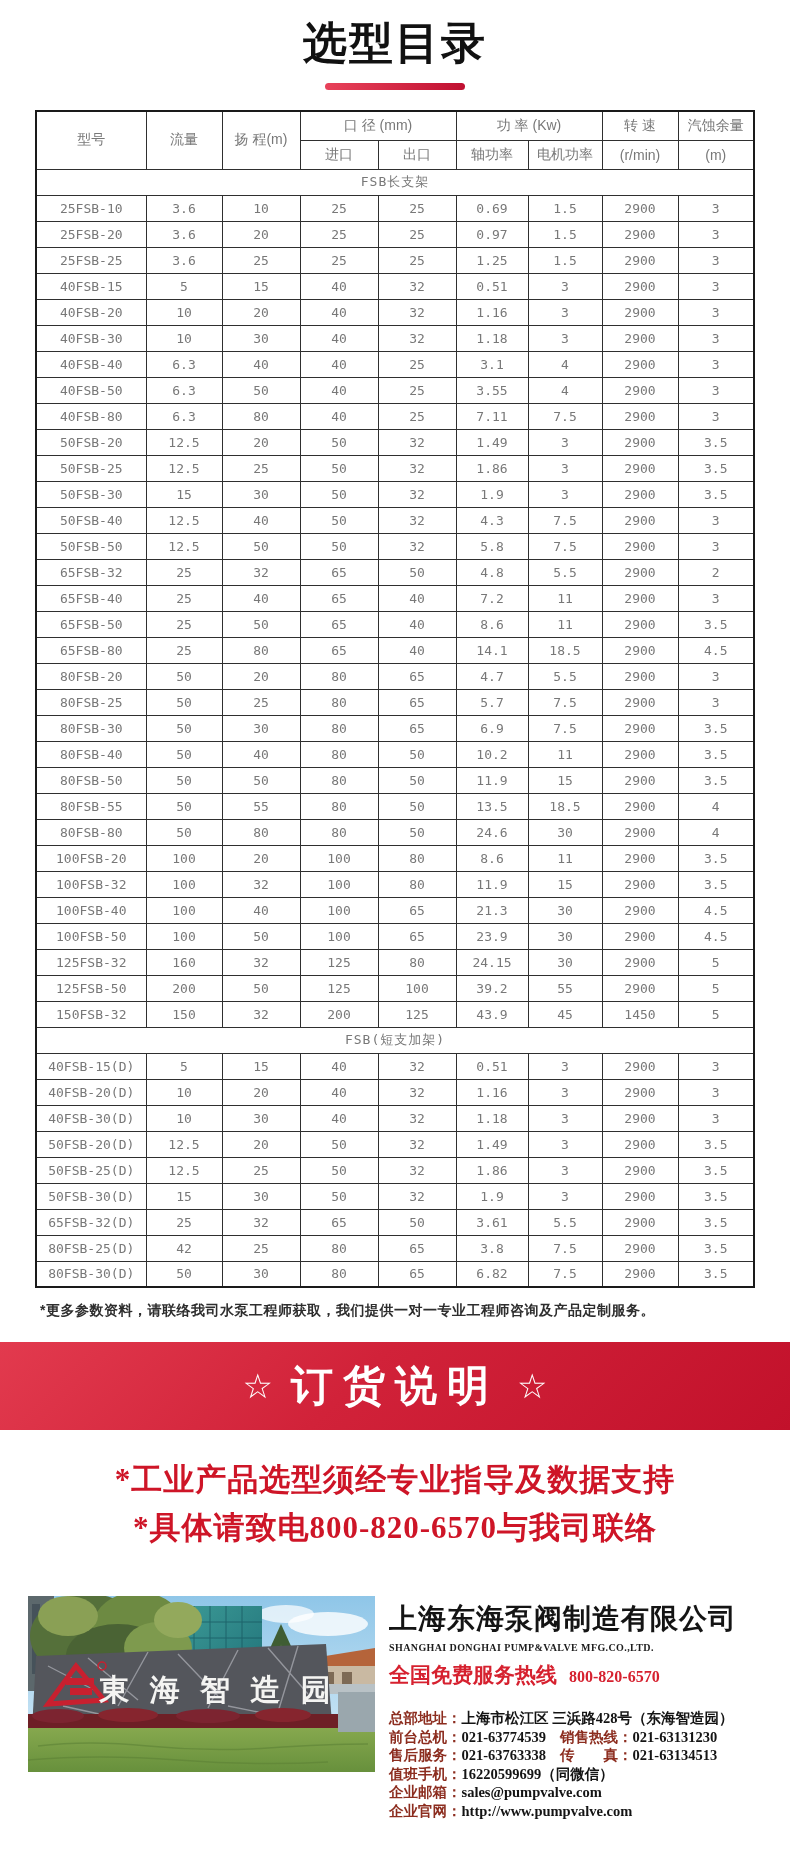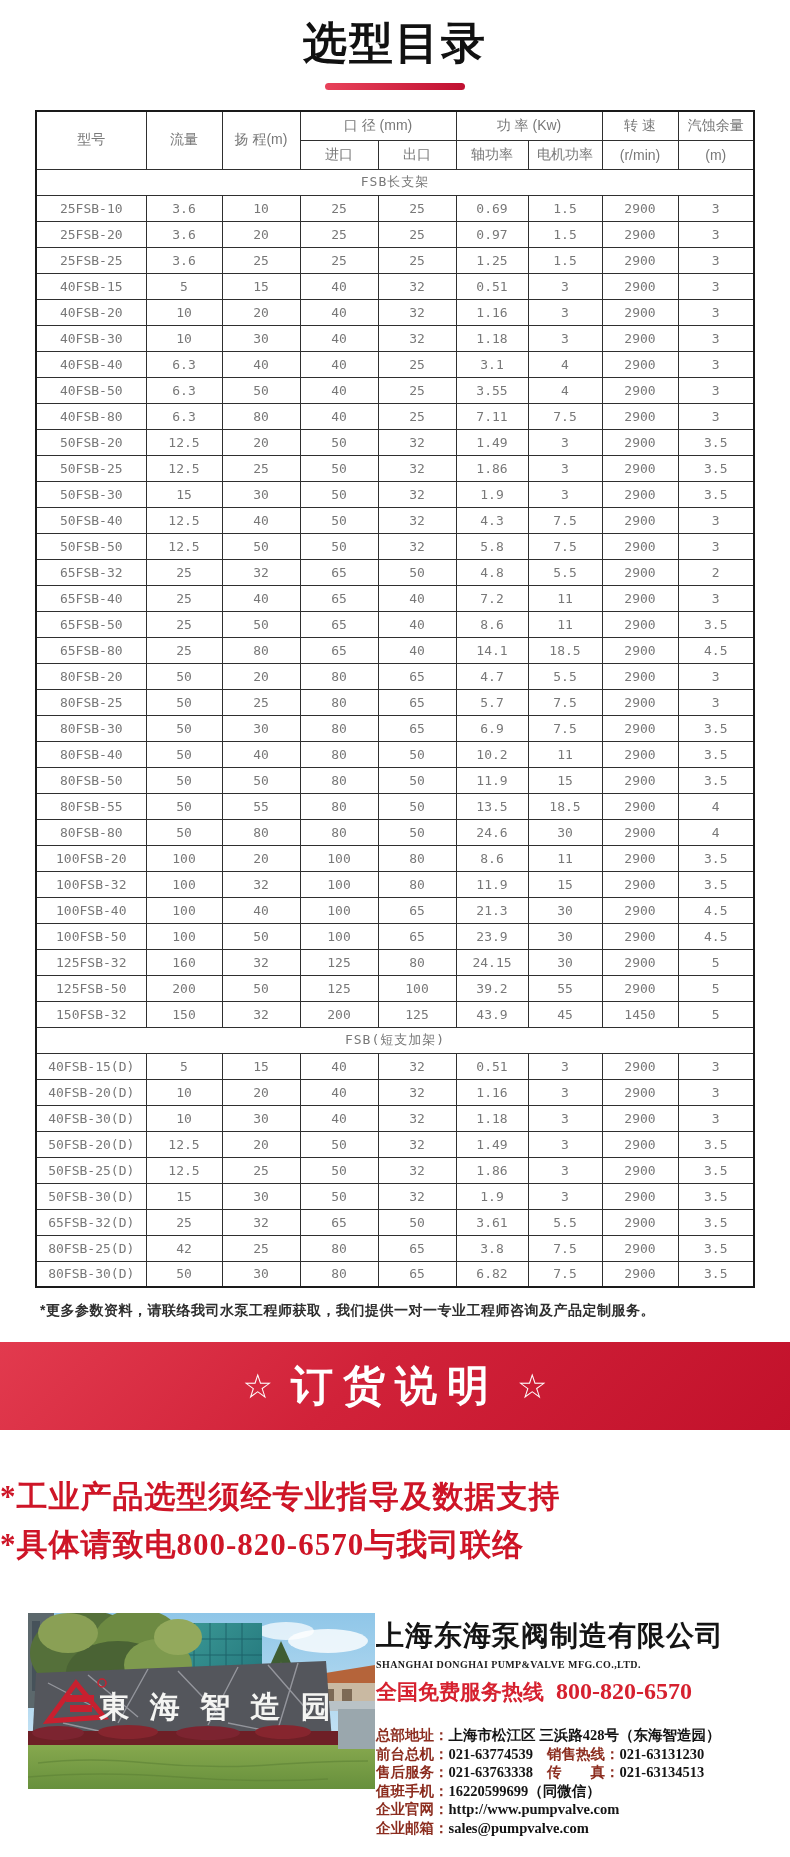--- a/index.html
+++ b/index.html
@@ -49,43 +49,43 @@
   .order-banner {
     margin-top: 22px; height: 88px; width: 100%;
     background: linear-gradient(135deg, #e23a4e 0%, #d12239 45%, #c2112b 100%);
     display: flex; align-items: center; justify-content: center;
   }
   .order-banner .star { color: #fff; font-size: 34px; margin: 0 18px; }
   .order-banner .banner-title {
     color: #fff; font-size: 42px; font-weight: 900; letter-spacing: 10px;
   }
   
-  .notices { margin-top: 43px; }
+  .notices { margin-top: 26px; text-align: center; }
   .notice-line {
     font-family: "Liberation Serif", serif;
     color: #ce1527; font-size: 31px; font-weight: 700; line-height: 48px;
     letter-spacing: 1px;
   }
   
   .footer { display: flex; margin: 44px 28px 0 28px; }
   .photo-box { width: 347px; height: 176px; flex: 0 0 347px; overflow: hidden; }
-  .company-info { flex: 1; padding-left: 1px; padding-top: 4px; }
+  .company-info { flex: 1; padding-left: 14px; padding-top: 4px; }
   .company-cn {
     font-size: 28px; font-weight: 900; color: #141414; letter-spacing: 1px;
     white-space: nowrap;
   }
   .company-en {
     font-family: "Liberation Serif", serif; font-size: 10px; font-weight: 700;
     color: #1c1c1c; margin-top: 4px; letter-spacing: 0.4px; white-space: nowrap;
   }
   .hotline {
     font-family: "Liberation Serif", serif; margin-top: 8px; white-space: nowrap;
   }
   .hotline .hl-label { color: #d6212f; font-size: 21px; font-weight: 700; }
-  .hotline .hl-number { color: #d6212f; font-size: 24px; font-weight: 700; margin-left: 8px; }
+  .hotline .hl-number { color: #d6212f; font-size: 16px; font-weight: 700; margin-left: 8px; }
   .contacts { margin-top: 20px; }
   .contact-line {
     font-family: "Liberation Serif", serif; font-size: 14.5px; font-weight: 700;
     line-height: 18.5px; white-space: nowrap;
   }
   .contact-line .c-label { color: #8c2d1f; }
   .contact-line .c-value { color: #141414; }
   .contact-line .pair2 { margin-left: 14px; }
   .contact-line a { text-decoration: none; color: #141414; }
 </style>
@@ -702,17 +702,17 @@
     <div class="company-en">SHANGHAI DONGHAI PUMP&amp;VALVE MFG.CO.,LTD.</div>
     <div class="hotline">
       <span class="hl-label">全国免费服务热线</span>
       <span class="hl-number">800-820-6570</span>
     </div>
     <div class="contacts">
         <div class="contact-line"><span class="c-label">总部地址：</span><span class="c-value">上海市松江区 三浜路428号（东海智造园）</span></div>
         <div class="contact-line"><span class="c-label">前台总机：</span><span class="c-value">021-63774539</span><span class="c-label pair2">销售热线：</span><span class="c-value">021-63131230</span></div>
         <div class="contact-line"><span class="c-label">售后服务：</span><span class="c-value">021-63763338</span><span class="c-label pair2">传　　真：</span><span class="c-value">021-63134513</span></div>
         <div class="contact-line"><span class="c-label">值班手机：</span><span class="c-value">16220599699（同微信）</span></div>
+        <div class="contact-line"><span class="c-label">企业邮箱：</span><a href="#" class="c-value">sales@pumpvalve.com</a></div>
         <div class="contact-line"><span class="c-label">企业官网：</span><a href="#" class="c-value">http://www.pumpvalve.com</a></div>
-        <div class="contact-line"><span class="c-label">企业邮箱：</span><a href="#" class="c-value">sales@pumpvalve.com</a></div>
       </div>
   </div>
 </div>
 
 </body></html>

